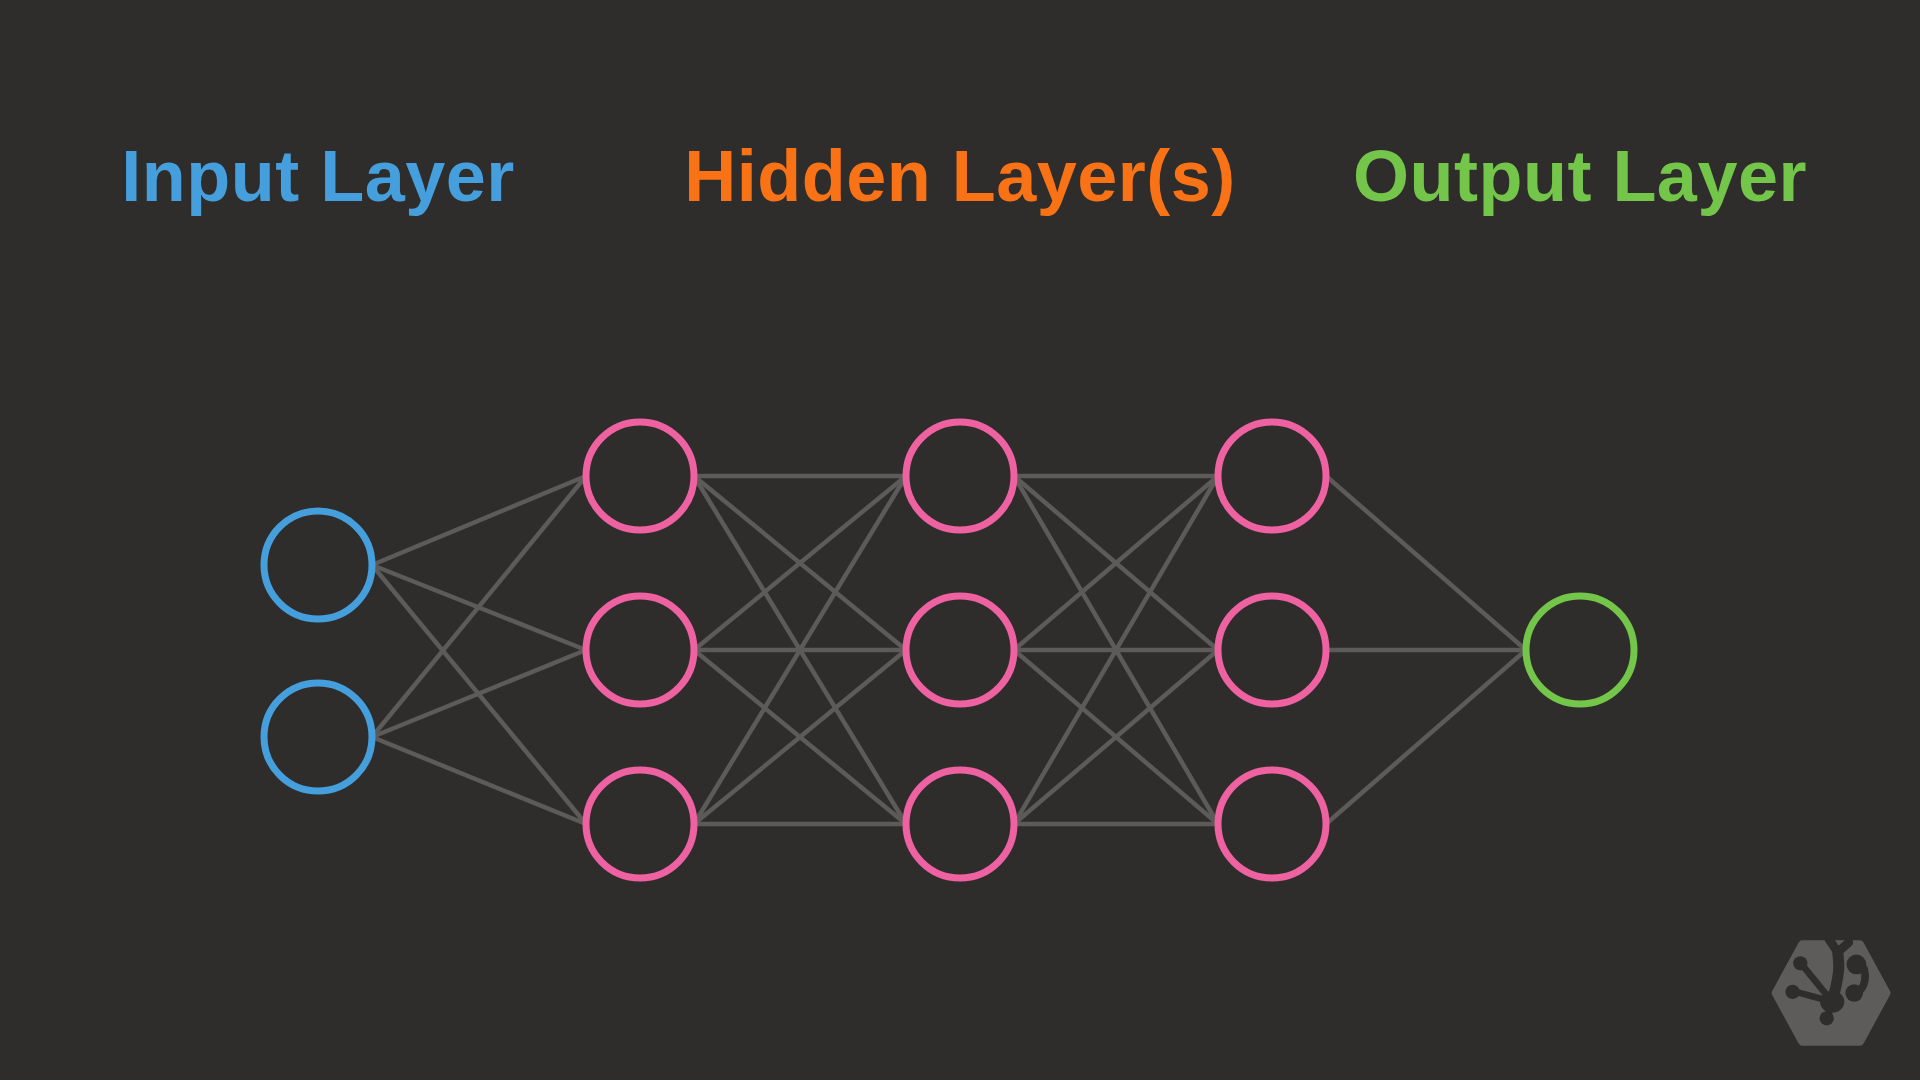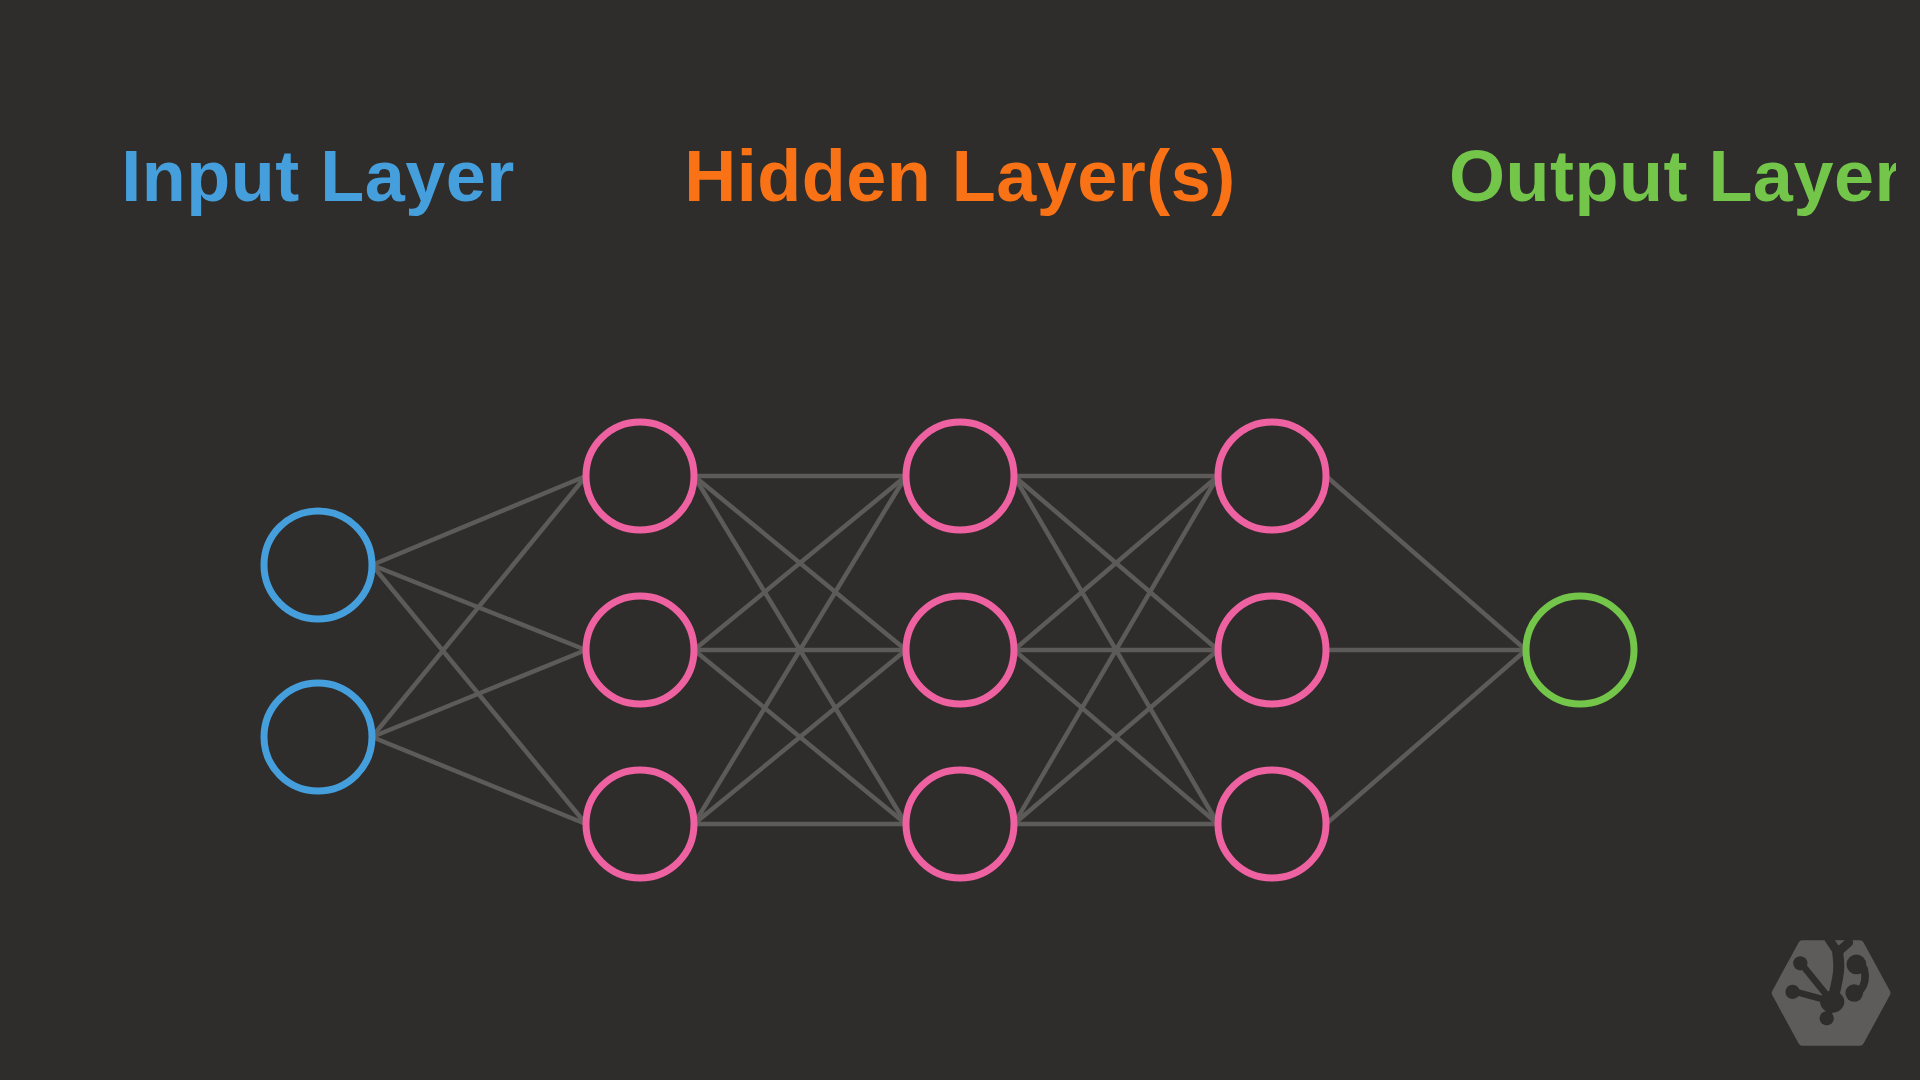--- a/index.html
+++ b/index.html
@@ -46,21 +46,21 @@
 </style>
 </head>
 <body>
 
 <div class="stage">
 
   <div class="layer-label" id="label-input" style="left: 318px; top: 176px; color: rgb(69, 159, 220);">Input Layer</div>
 
   <div class="layer-label" id="label-hidden" style="left: 960px; top: 176px; color: #f97316;">Hidden Layer(s)</div>
 
-  <div class="layer-label" id="label-output" style="left: 1676px; top: 176px; color: rgb(115, 198, 74); text-align: right;">Output Layer</div>
+  <div class="layer-label" id="label-output" style="left: 1580px; top: 176px; color: rgb(115, 198, 74); text-align: right;">Output Layer</div>
 
   <svg id="network-svg" viewBox="0 0 1920 1080" xmlns="http://www.w3.org/2000/svg">
       <line x1="372" y1="565" x2="586" y2="476" stroke="#5D5B59" stroke-width="4.5"></line>
       <line x1="372" y1="565" x2="586" y2="650" stroke="#5D5B59" stroke-width="4.5"></line>
       <line x1="372" y1="565" x2="586" y2="824" stroke="#5D5B59" stroke-width="4.5"></line>
       <line x1="372" y1="737" x2="586" y2="476" stroke="#5D5B59" stroke-width="4.5"></line>
       <line x1="372" y1="737" x2="586" y2="650" stroke="#5D5B59" stroke-width="4.5"></line>
       <line x1="372" y1="737" x2="586" y2="824" stroke="#5D5B59" stroke-width="4.5"></line>
       <line x1="694" y1="476" x2="906" y2="476" stroke="#5D5B59" stroke-width="4.5"></line>
       <line x1="694" y1="476" x2="906" y2="650" stroke="#5D5B59" stroke-width="4.5"></line>

